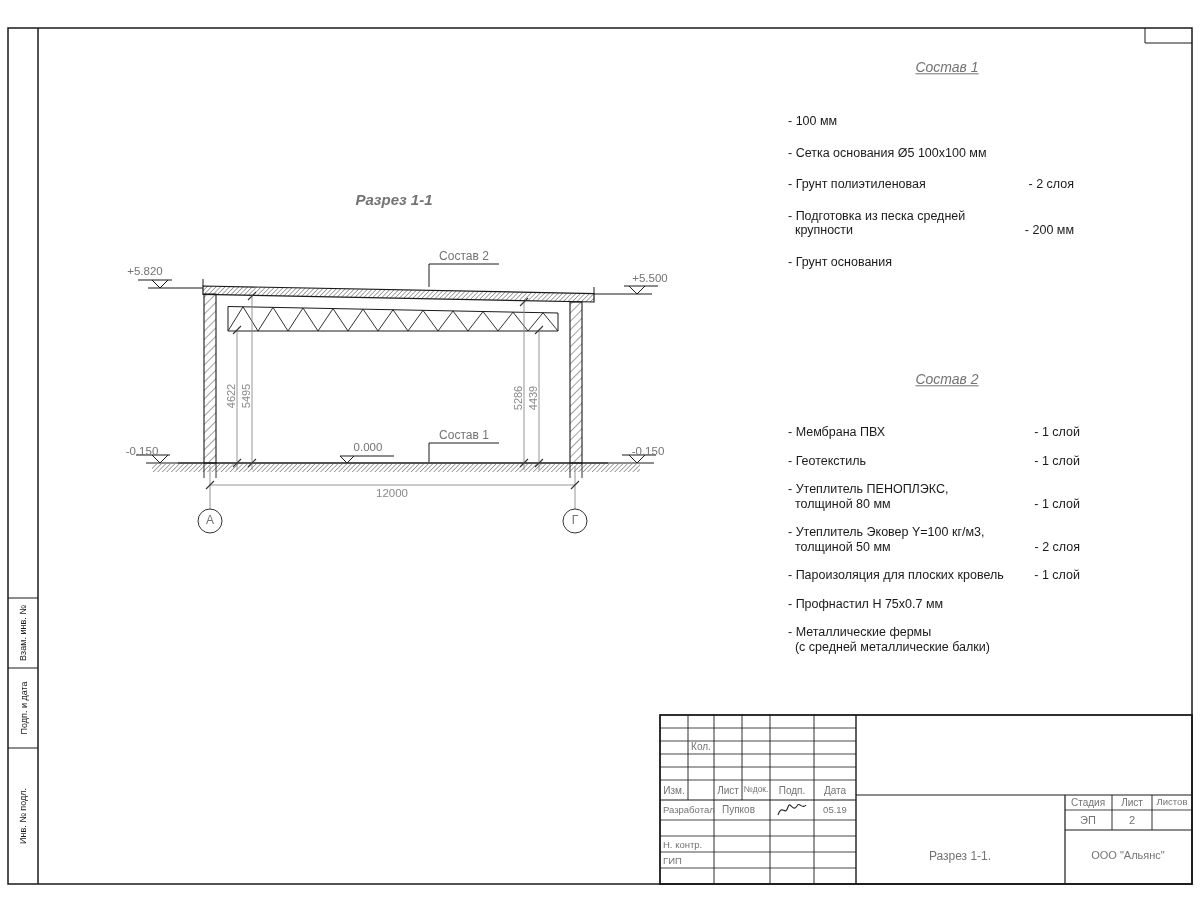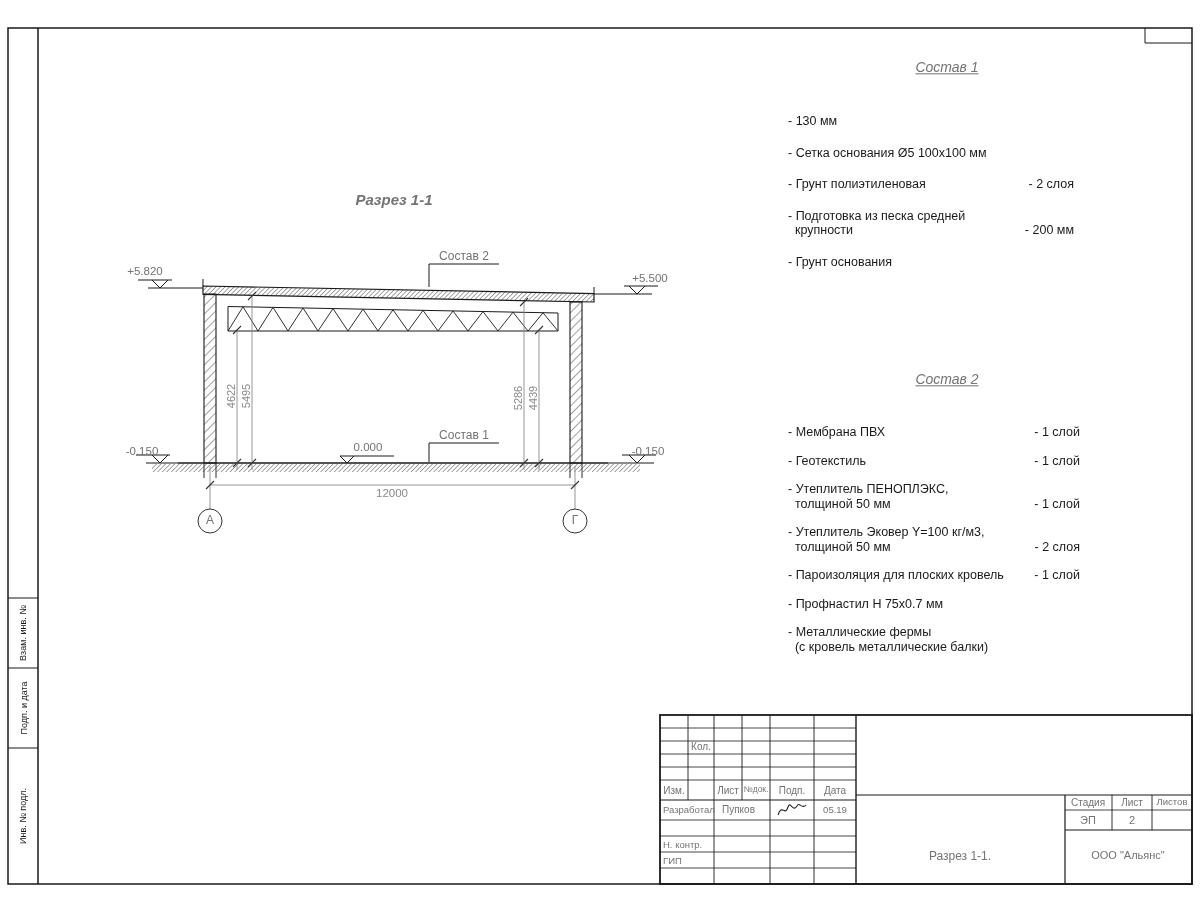--- a/index.html
+++ b/index.html
@@ -172,21 +172,21 @@
   <span class="t rot f11 gray" style="left:246px;top:396px">5495</span>
   <span class="t rot f11 gray" style="left:518px;top:398px">5286</span>
   <span class="t rot f11 gray" style="left:533px;top:398px">4439</span>
   <span class="t c f115 gray" style="left:392px;top:493px">12000</span>
   <span class="t c f12" style="left:210px;top:521px">А</span>
   <span class="t c f12" style="left:575px;top:521px">Г</span>
 
   <span class="t c f14 it u" style="left:947px;top:68px">Состав 1</span>
   <div class="list l1" style="left:788px;top:114px;width:286px">
     <div class="item">
-      <span class="q">- 130 мм</span>
+      <span class="q">- 100 мм</span>
     </div>
     <div class="item">
       <span class="tx">- Сетка основания Ø5 100х100 мм</span>
       <span class="q"></span>
     </div>
     <div class="item">
       <span class="tx">- Грунт полиэтиленовая</span>
       <span class="q">- 2 слоя</span>
     </div>
     <div class="item">
@@ -205,39 +205,39 @@
     <div class="item">
       <span class="tx">- Мембрана ПВХ</span>
       <span class="q">- 1 слой</span>
     </div>
     <div class="item">
       <span class="tx">- Геотекстиль</span>
       <span class="q">- 1 слой</span>
     </div>
     <div class="item">
       <span class="tx">- Утеплитель ПЕНОПЛЭКС,
-  толщиной 50 мм</span>
+  толщиной 80 мм</span>
       <span class="q">- 1 слой</span>
     </div>
     <div class="item">
       <span class="tx">- Утеплитель Эковер Y=100 кг/м3,
   толщиной 50 мм</span>
       <span class="q">- 2 слоя</span>
     </div>
     <div class="item">
       <span class="tx">- Пароизоляция для плоских кровель</span>
       <span class="q">- 1 слой</span>
     </div>
     <div class="item">
       <span class="tx">- Профнастил Н 75х0.7 мм</span>
       <span class="q"></span>
     </div>
     <div class="item">
       <span class="tx">- Металлические фермы
-  (с кровель металлические балки)</span>
+  (с средней металлические балки)</span>
       <span class="q"></span>
     </div>
   </div>
 
   <span class="t c f10" style="left:674px;top:790px">Изм.</span>
   <span class="t c f10" style="left:701px;top:746px">Кол.</span>
   <span class="t c f10" style="left:728px;top:790px">Лист</span>
   <span class="t c" style="left:756px;top:790px;font-size:8.5px">№док.</span>
   <span class="t c f10" style="left:792px;top:790px">Подп.</span>
   <span class="t c f10" style="left:835px;top:790px">Дата</span>

